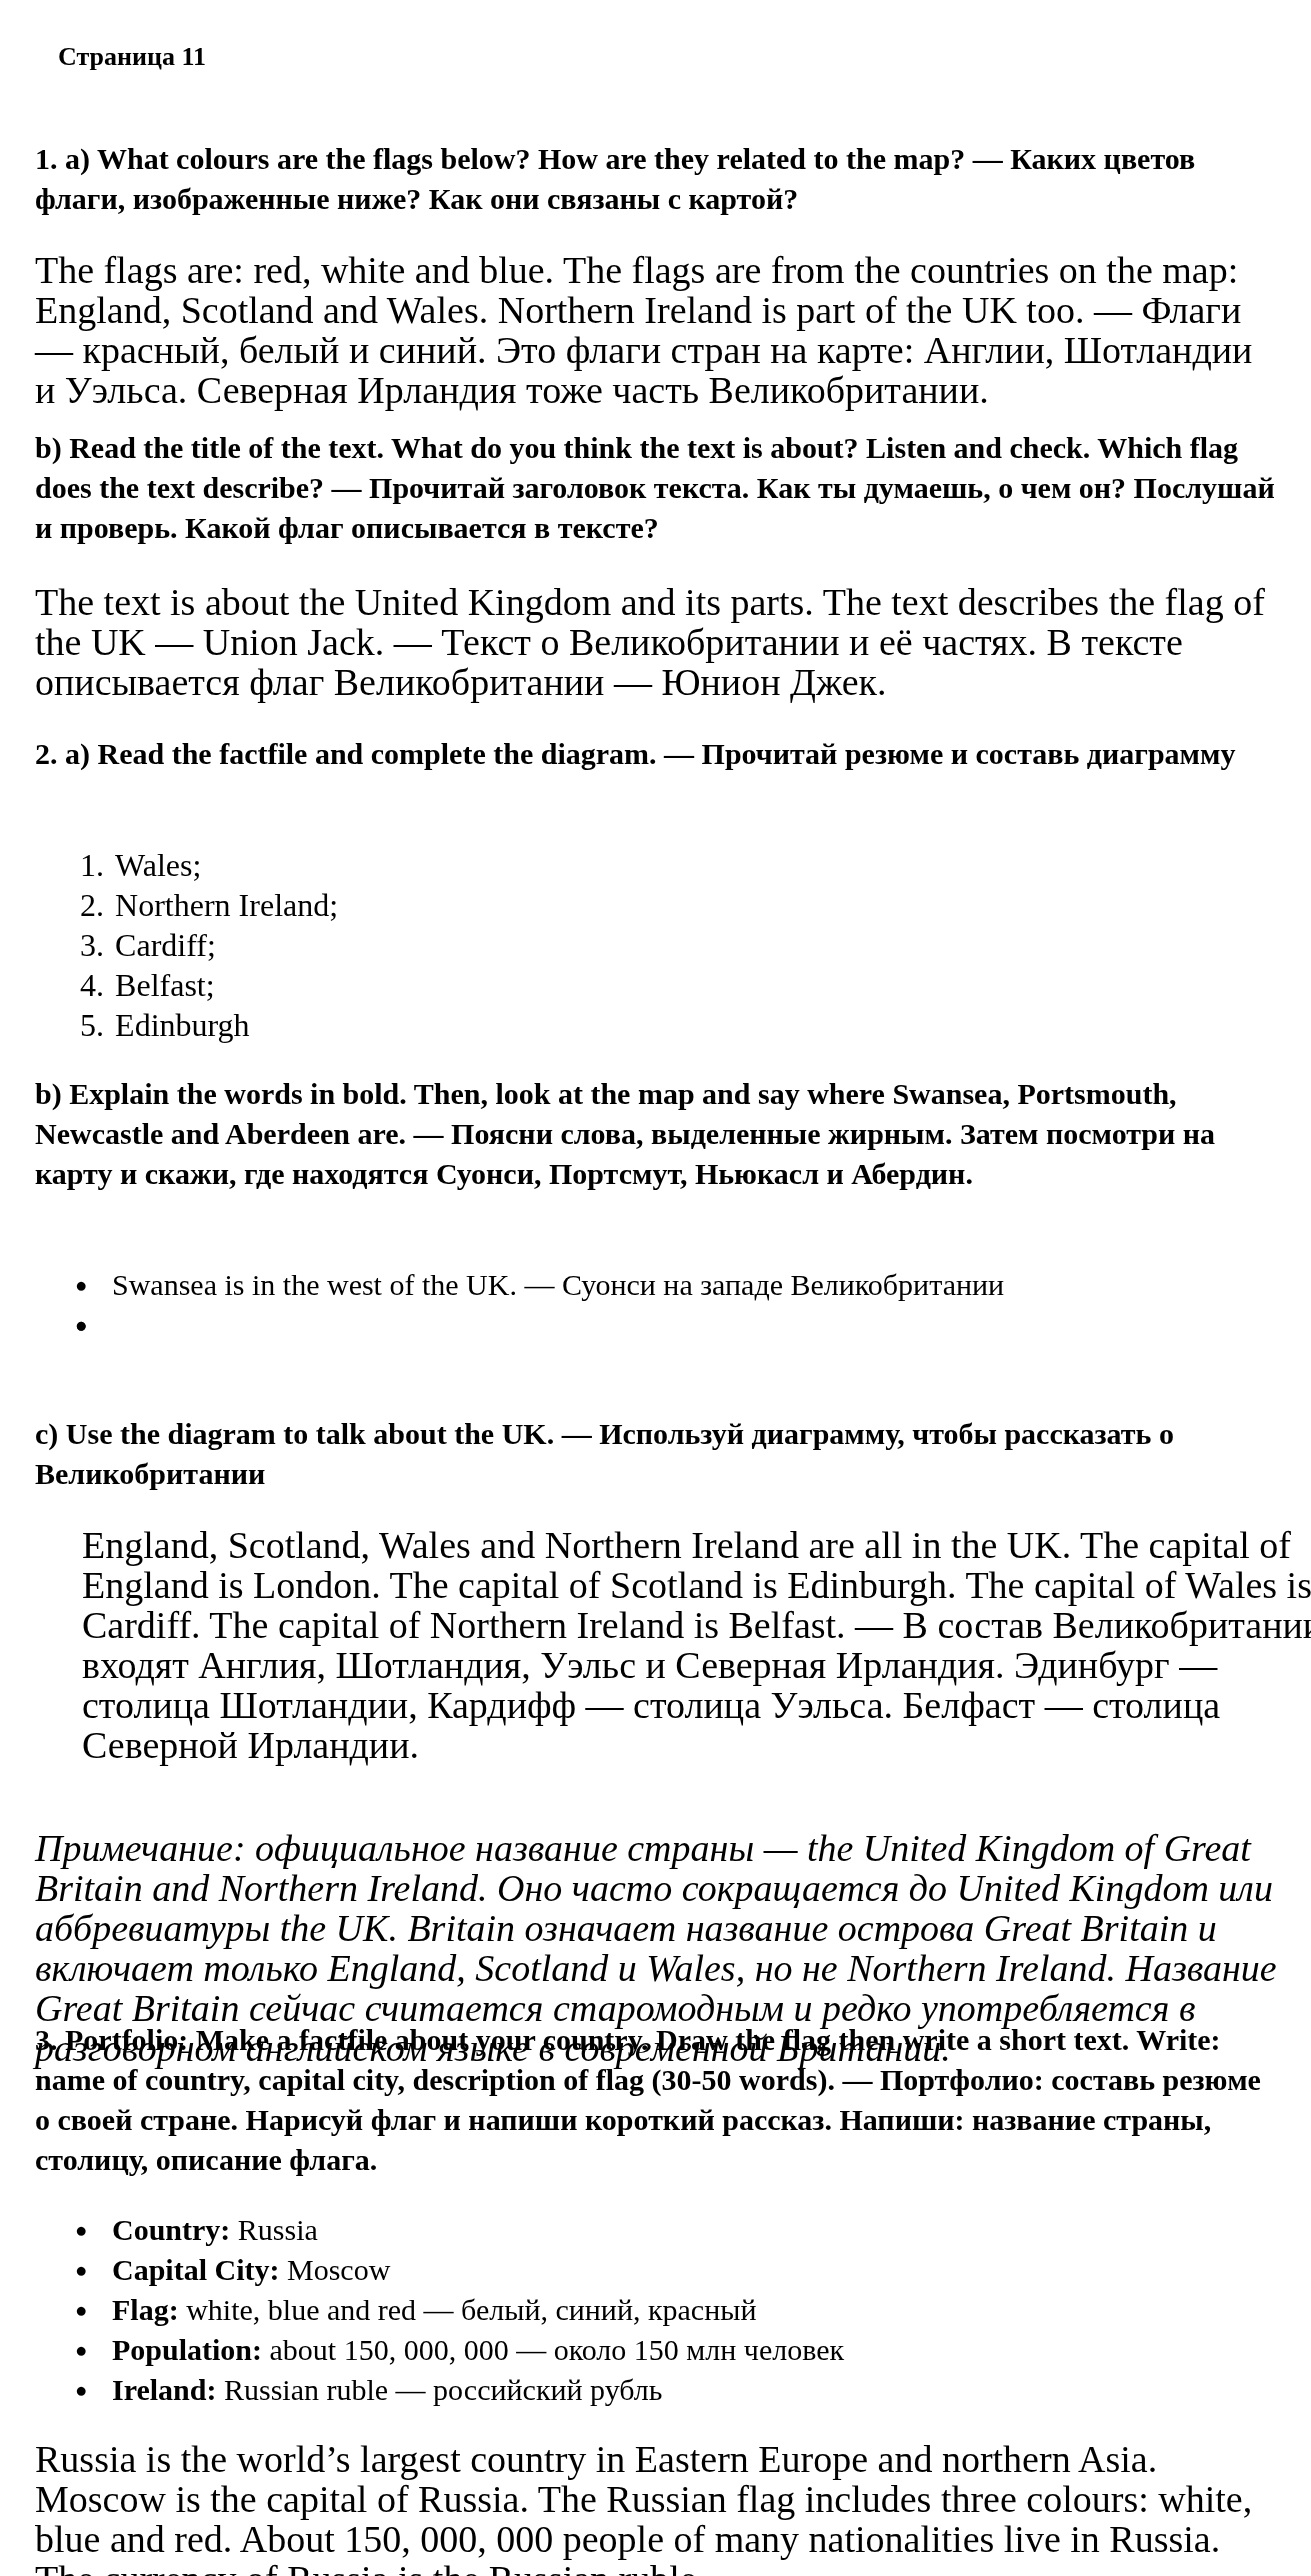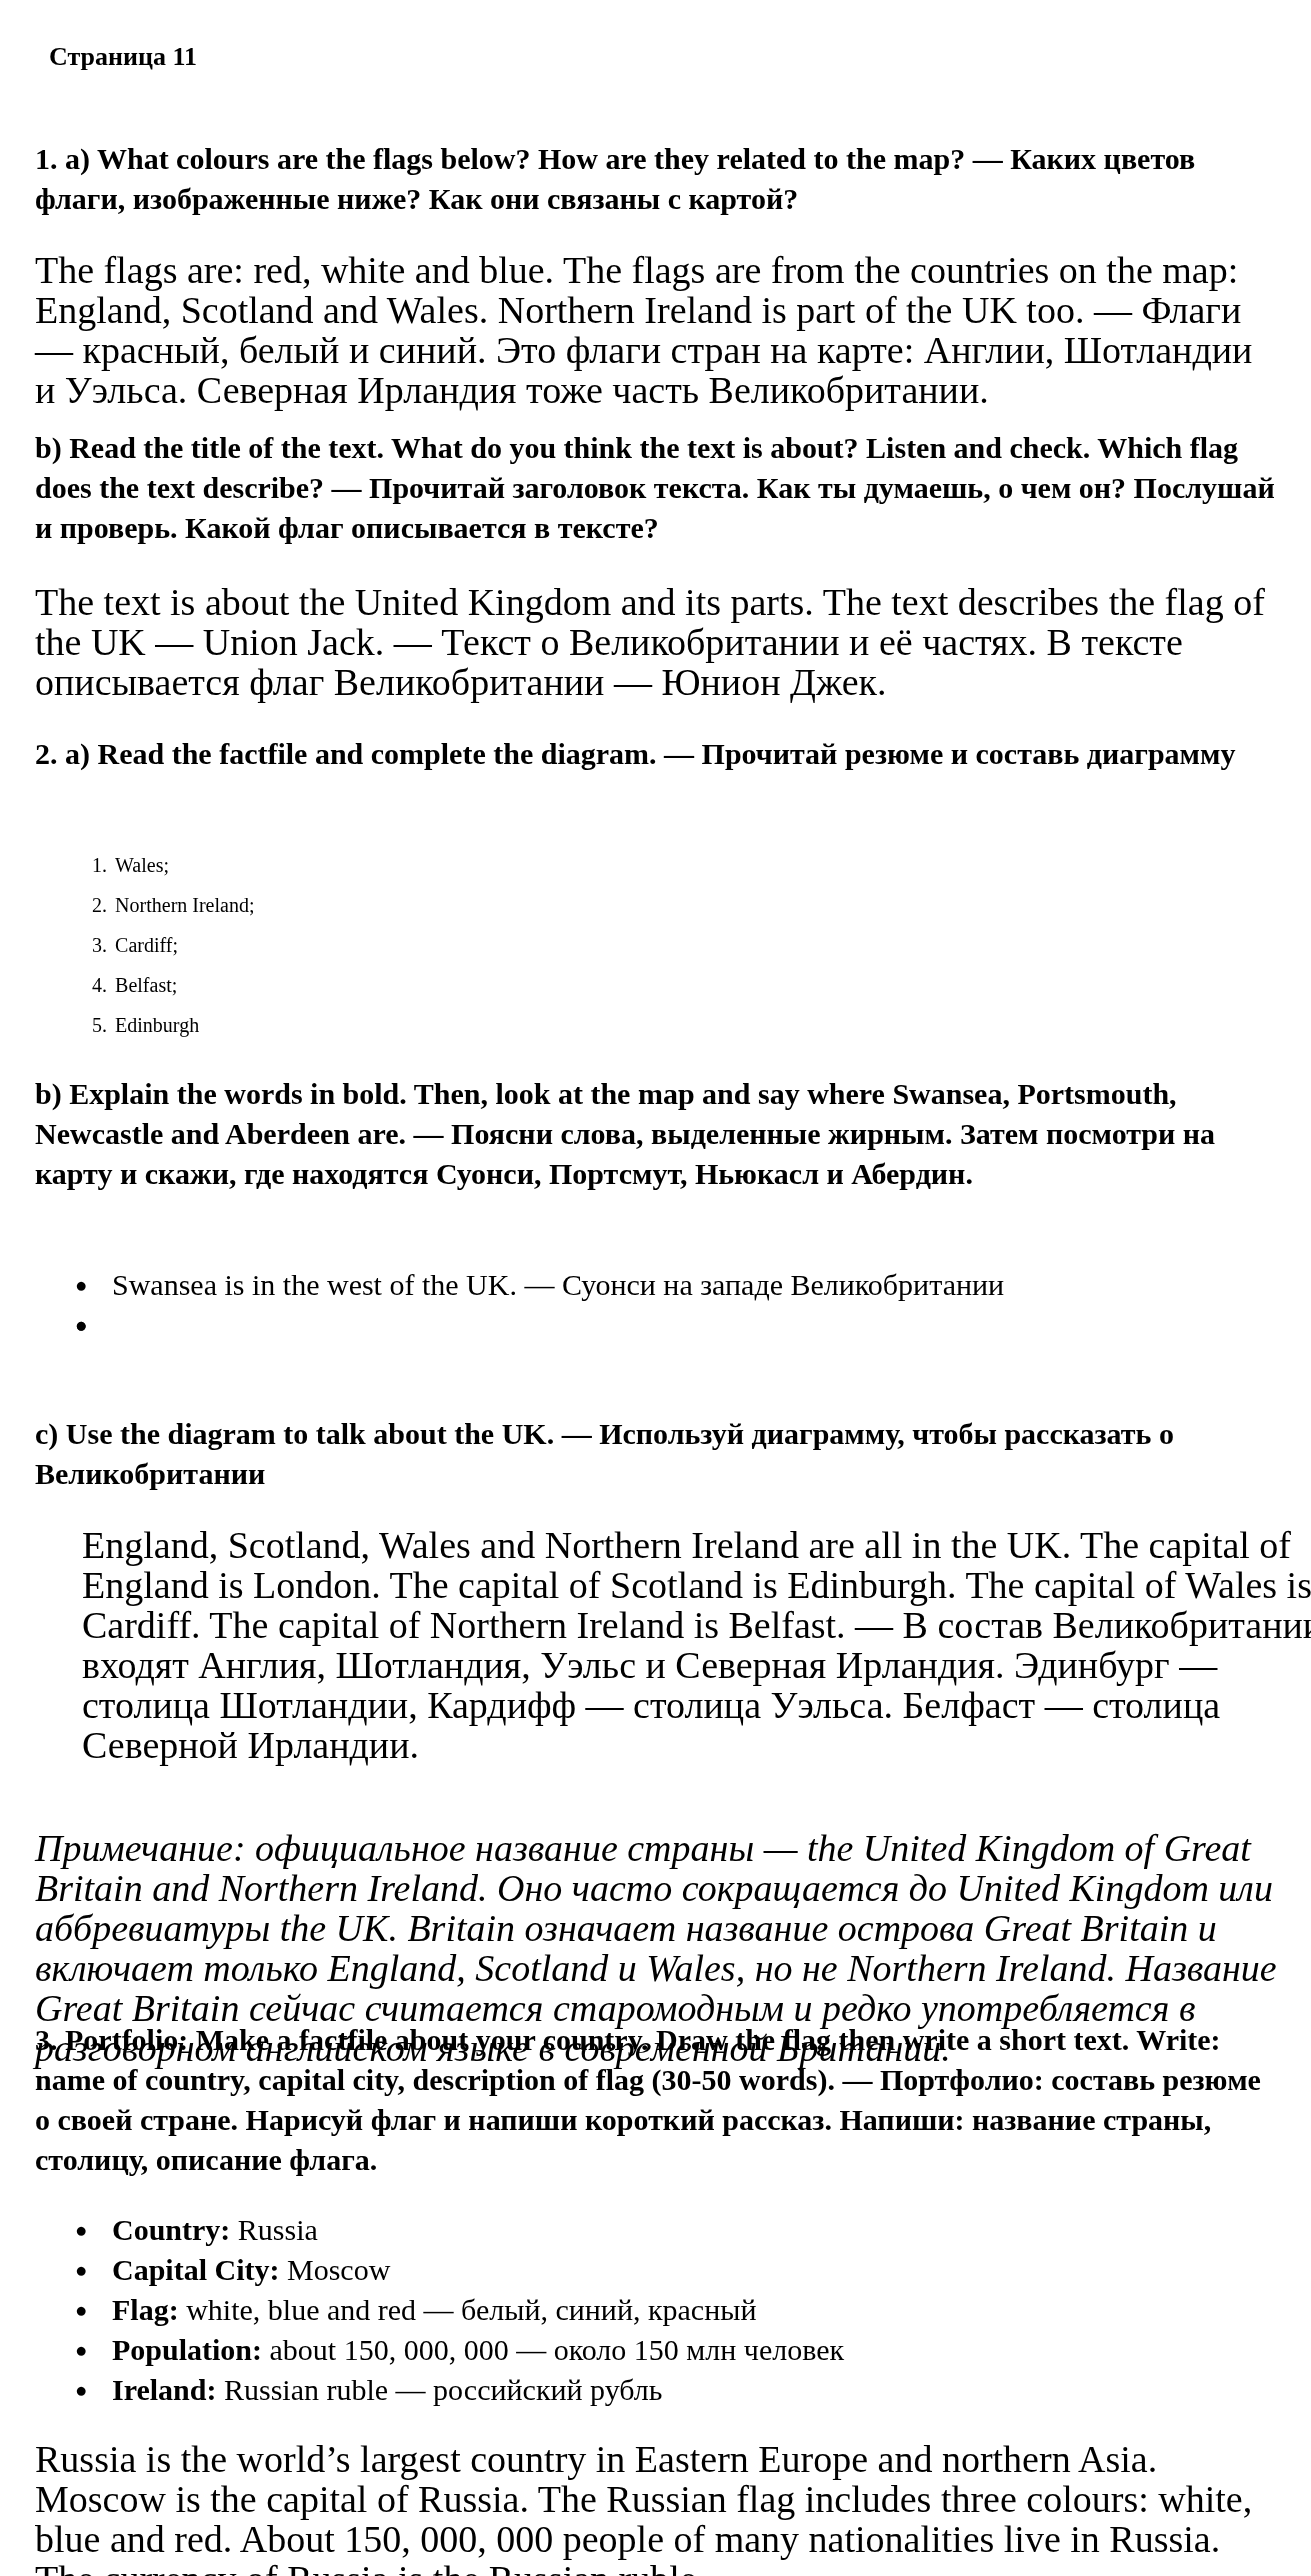--- a/index.html
+++ b/index.html
@@ -6,28 +6,28 @@
   body {
     width: 1311px;
     height: 2823px;
     position: relative;
     font-family: "Liberation Serif", serif;
     color: #000;
     overflow: hidden;
   }
   .page { position: absolute; left: 35px; top: 0; width: 1247px; }
   .page-title {
-    position: absolute; left: 14px; top: 41px;
+    position: absolute; left: 23px; top: 41px;
     font-size: 26px; font-weight: bold; line-height: 31px; font-family: Liberation Serif, serif;
   }
   .block { position: absolute; left: 0; width: 1247px; }
   .q { font-weight: bold; font-size: 30px; line-height: 40px; margin: 0; }
   .p { font-size: 38px; line-height: 40px; margin: 0; }
   .p.italic { font-style: italic; }
-  ol.num { margin: 0; padding-left: 77px; font-size: 20px; line-height: 40px; }
+  ol.num { margin: 0; padding-left: 77px; font-size: 32px; line-height: 40px; }
   ol.num li { padding-left: 3.1px; }
   ul.bul { margin: 0; padding-left: 77px; font-size: 30px; line-height: 40px; list-style: none; }
   ul.bul li { position: relative; }
   ul.bul li .dot {
     position: absolute; left: -37px; top: 0; font-size: 20.6px;
   }
   .b { font-weight: bold; }
 </style>
 </head>
 <body>

